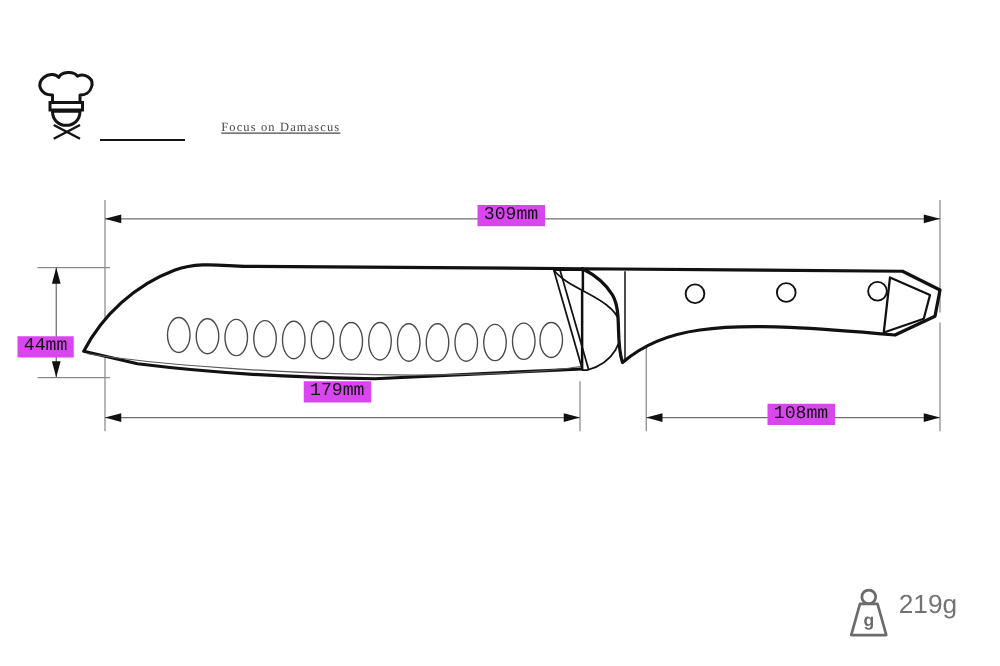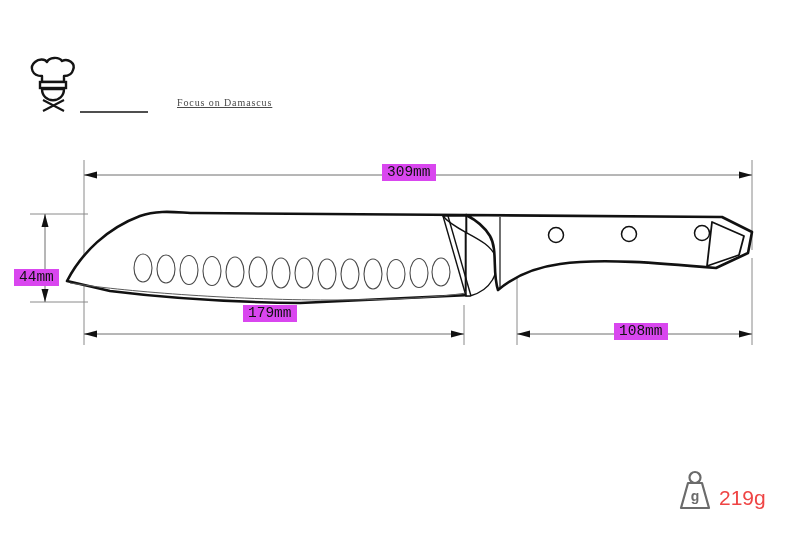--- a/index.html
+++ b/index.html
@@ -70,24 +70,24 @@
   .weight-wrap {
     position: absolute;
     left: 672px;
     top: 466px;
     width: 110px;
     height: 50px;
   }
   .weight-value {
     position: absolute;
     left: 47px;
-    top: 20px;
+    top: 6px;
     font-family: "Liberation Sans", sans-serif;
     font-size: 21px;
-    color: #ef4444;
+    color: #737373;
     white-space: nowrap;
   }
 </style>
 </head>
 <body>
 
 <svg id="canvas" viewBox="0 0 800 533">
 
   <g>
     <line x1="84" y1="160" x2="84" y2="258" stroke="#8a8a8a" stroke-width="1"></line>

